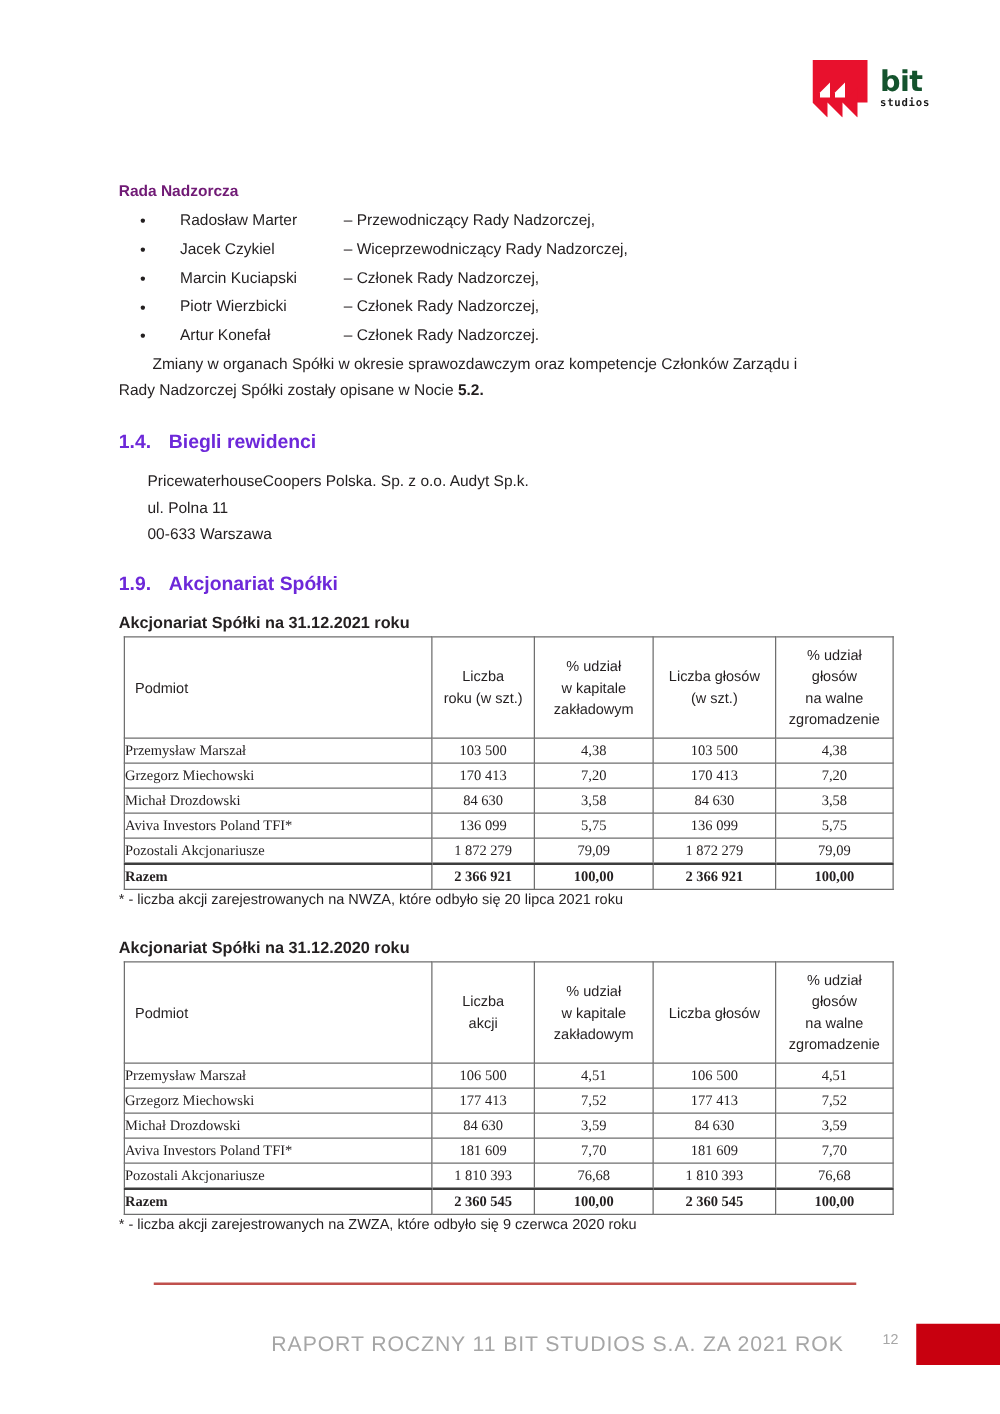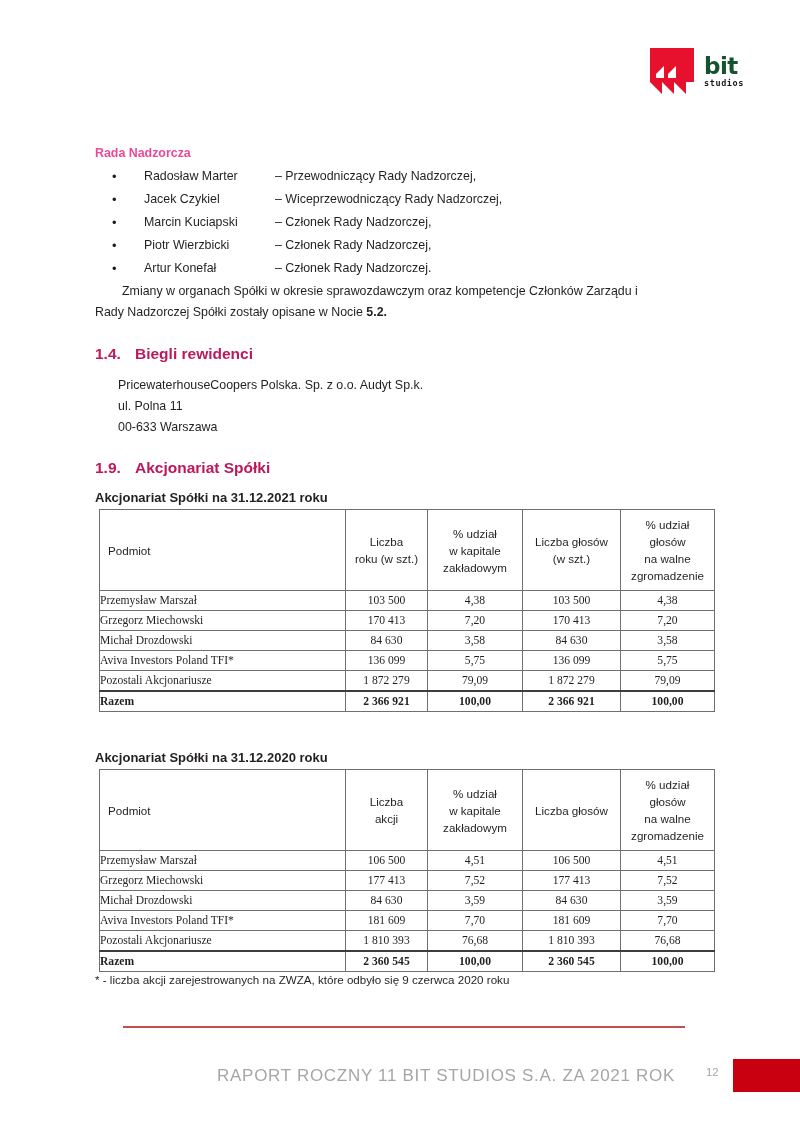--- a/index.html
+++ b/index.html
@@ -58,21 +58,21 @@
     letter-spacing: 0.6px;
     color: #1a1a1a;
     margin-top: 1px;
   }
 
   
   .h-bold {
     position: absolute;
     font-size: 12.4px;
     font-weight: bold;
-    color: #ec4899;
+    color: #701a75;
   }
   .para {
     position: absolute;
     font-size: 12.4px;
     line-height: 21px;
     color: #231f20;
   }
 
   
   .bullets {
@@ -103,21 +103,21 @@
   .bullet-role {
     position: absolute;
     left: 163px;
     top: 0;
     white-space: nowrap;
   }
 
   
   .sec-head {
     position: absolute;
-    color: #be185d;
+    color: #6d28d9;
     font-size: 15.5px;
     font-weight: bold;
   }
   .sec-num {
     display: inline-block;
     width: 40px;
   }
 
   
   .addr {
@@ -356,20 +356,21 @@
       <tr class="total">
         <td class="name">Razem</td>
         <td class="num">2 366 921</td>
         <td class="num">100,00</td>
         <td class="num">2 366 921</td>
         <td class="num">100,00</td>
       </tr>
     </tbody>
   </table>
 
+  <div class="note" style="top:713px;">* - liczba akcji zarejestrowanych na NWZA, które odbyło się 20 lipca 2021 roku</div>
 
   <div class="tbl-title" style="top:750px;">Akcjonariat Spółki na 31.12.2020 roku</div>
 
   <table class="share" style="top:769px;">
     <colgroup>
       <col style="width:246px">
         <col style="width:82px">
         <col style="width:95px">
         <col style="width:98px">
         <col style="width:94px">

